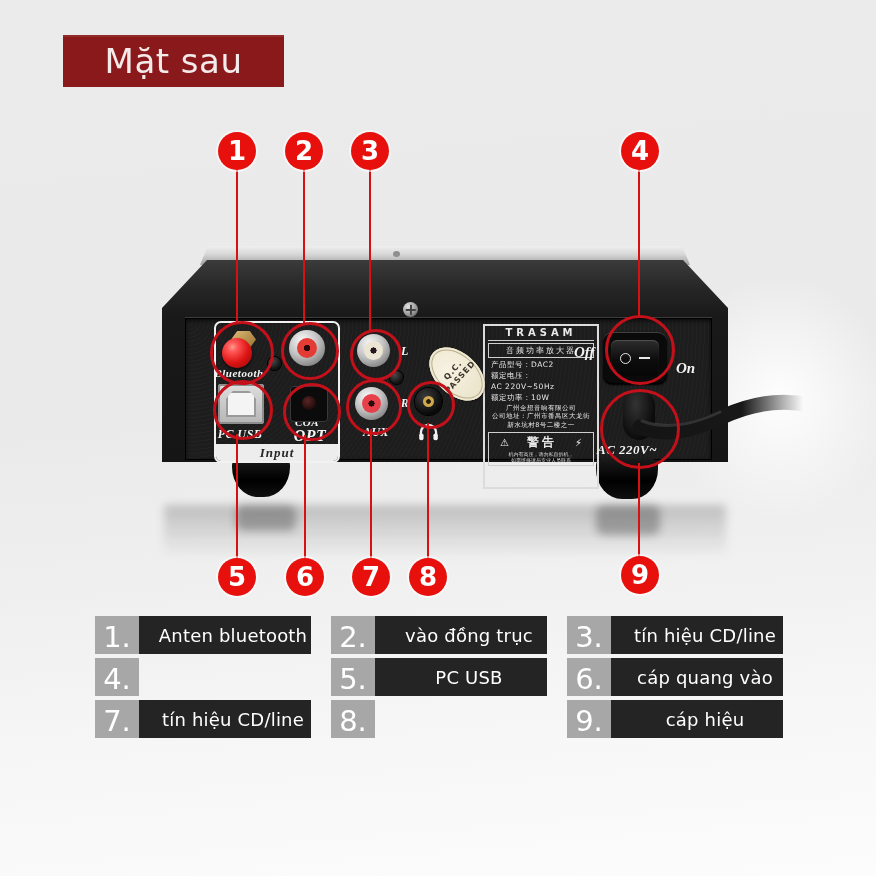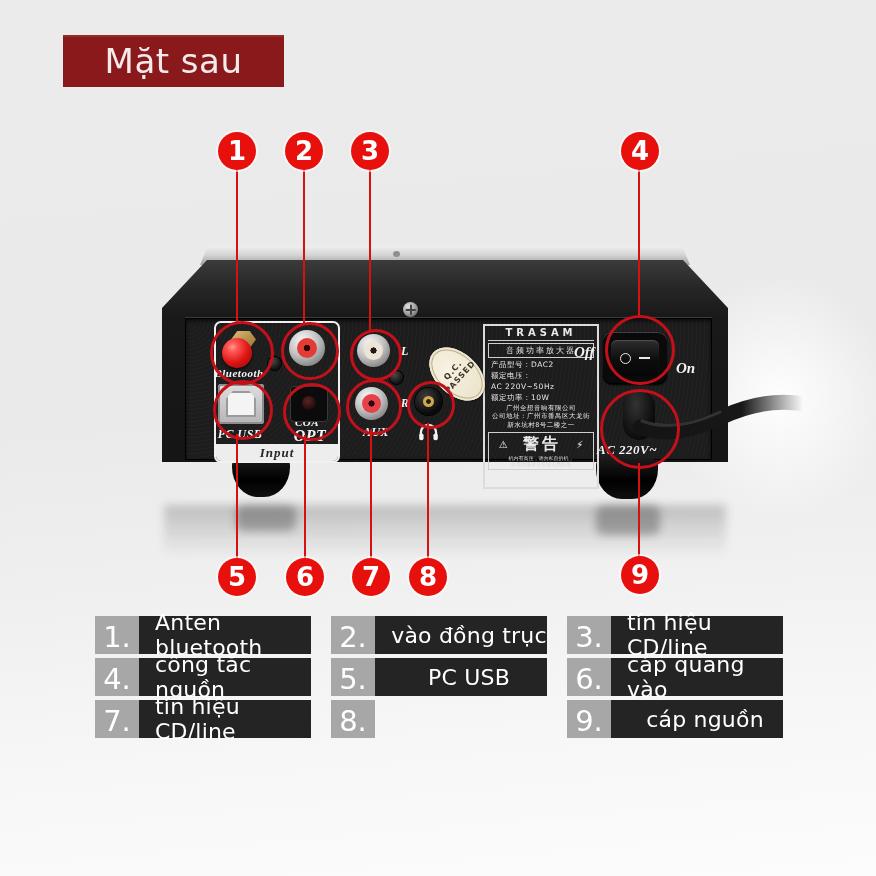--- a/index.html
+++ b/index.html
@@ -54,21 +54,21 @@
   
   .plate{left:483px;top:324px;width:116px;height:165px;border:2px solid #dcdcdc;color:#e9e9e9;
     display:flex;flex-direction:column;align-items:stretch;padding:0 3px;box-sizing:border-box;}
   .plate .brand{text-align:center;font-size:10px;font-weight:bold;letter-spacing:4px;border-bottom:1px solid #cfcfcf;padding:1px 0 2px;}
   .plate .dtype{border:1px solid #cfcfcf;margin:2px 0;text-align:center;font-size:8px;padding:1px 0;letter-spacing:2px;}
   .plate .specs{font-size:7.5px;line-height:1.45;padding-left:3px;letter-spacing:.5px;}
   .plate .comp{font-size:6.5px;line-height:1.35;text-align:center;letter-spacing:.5px;}
   .warnbox{border:1px solid #cfcfcf;margin-top:2px;padding:1px 2px;}
   .warnrow{display:flex;align-items:center;justify-content:space-around;}
   .warnrow .wt{font-size:10px;}
-  .warnrow .wti{font-size:16px;font-weight:bold;letter-spacing:3px;}
+  .warnrow .wti{font-size:12px;font-weight:bold;letter-spacing:3px;}
   .warnsmall{font-size:5px;line-height:1.3;text-align:center;color:#d7d7d7;transform-origin:center;}
 
   
   .qc{left:436px;top:342px;width:42px;height:64px;border-radius:50%;transform:rotate(-48deg);
     background:radial-gradient(circle at 40% 35%,#f7f2e2,#e9e1c6);
     box-shadow:inset 0 0 0 2px #efe8d2,inset 0 0 0 3px #b9ad8a,0 1px 2px rgba(0,0,0,.5);
     display:flex;flex-direction:column;align-items:center;justify-content:center;z-index:25;}
   .qc span{color:#3a342a;font-size:8px;font-weight:bold;letter-spacing:1px;line-height:1.3;}
 
   
@@ -93,21 +93,21 @@
   .refl{left:164px;top:505px;width:562px;height:62px;border-radius:4px;
     background:linear-gradient(180deg,rgba(25,25,25,.22),rgba(25,25,25,0) 85%);filter:blur(4px);}
   .reflfoot{background:rgba(10,10,10,.28);filter:blur(4px);border-radius:8px;}
 
   
   .legend{left:95px;top:616px;width:688px;display:grid;grid-template-columns:1fr 1fr 1fr;
     grid-auto-rows:38px;column-gap:20px;row-gap:4px;}
   .litem{display:flex;align-items:stretch;}
   .lnum{width:44px;background:var(--legend-num-bg,#a7a7a7);color:#fff;font-size:29px;
     display:flex;align-items:flex-end;justify-content:center;line-height:1.15;}
-  .llab{flex:1;background:var(--legend-label-bg,#242424);color:var(--legend-text,#fff);font-size:22px;
+  .llab{flex:1;background:var(--legend-label-bg,#242424);color:var(--legend-text,#fff);font-size:18px;
     display:flex;align-items:center;justify-content:center;letter-spacing:.2px;padding-left:16px;}
 </style>
 </head>
 <body>
 
 <div class="stage">
 
   <div class="abs banner">
     <span>Mặt sau</span>
   </div>
@@ -269,36 +269,35 @@
     <div class="litem">
       <div class="lnum">2.</div>
       <div class="llab">vào đồng trục</div>
     </div>
     <div class="litem">
       <div class="lnum">3.</div>
       <div class="llab">tín hiệu CD/line</div>
     </div>
     <div class="litem">
       <div class="lnum">4.</div>
-      <div class="llab">công tắc nguồn</div>
     </div>
     <div class="litem">
       <div class="lnum">5.</div>
       <div class="llab">PC USB</div>
     </div>
     <div class="litem">
       <div class="lnum">6.</div>
       <div class="llab">cáp quang vào</div>
     </div>
     <div class="litem">
       <div class="lnum">7.</div>
       <div class="llab">tín hiệu CD/line</div>
     </div>
     <div class="litem">
       <div class="lnum">8.</div>
     </div>
     <div class="litem">
       <div class="lnum">9.</div>
-      <div class="llab">cáp nguồn</div>
+      <div class="llab">cáp hiệu</div>
     </div>
   </div>
 
 </div>
 
 </body></html>

